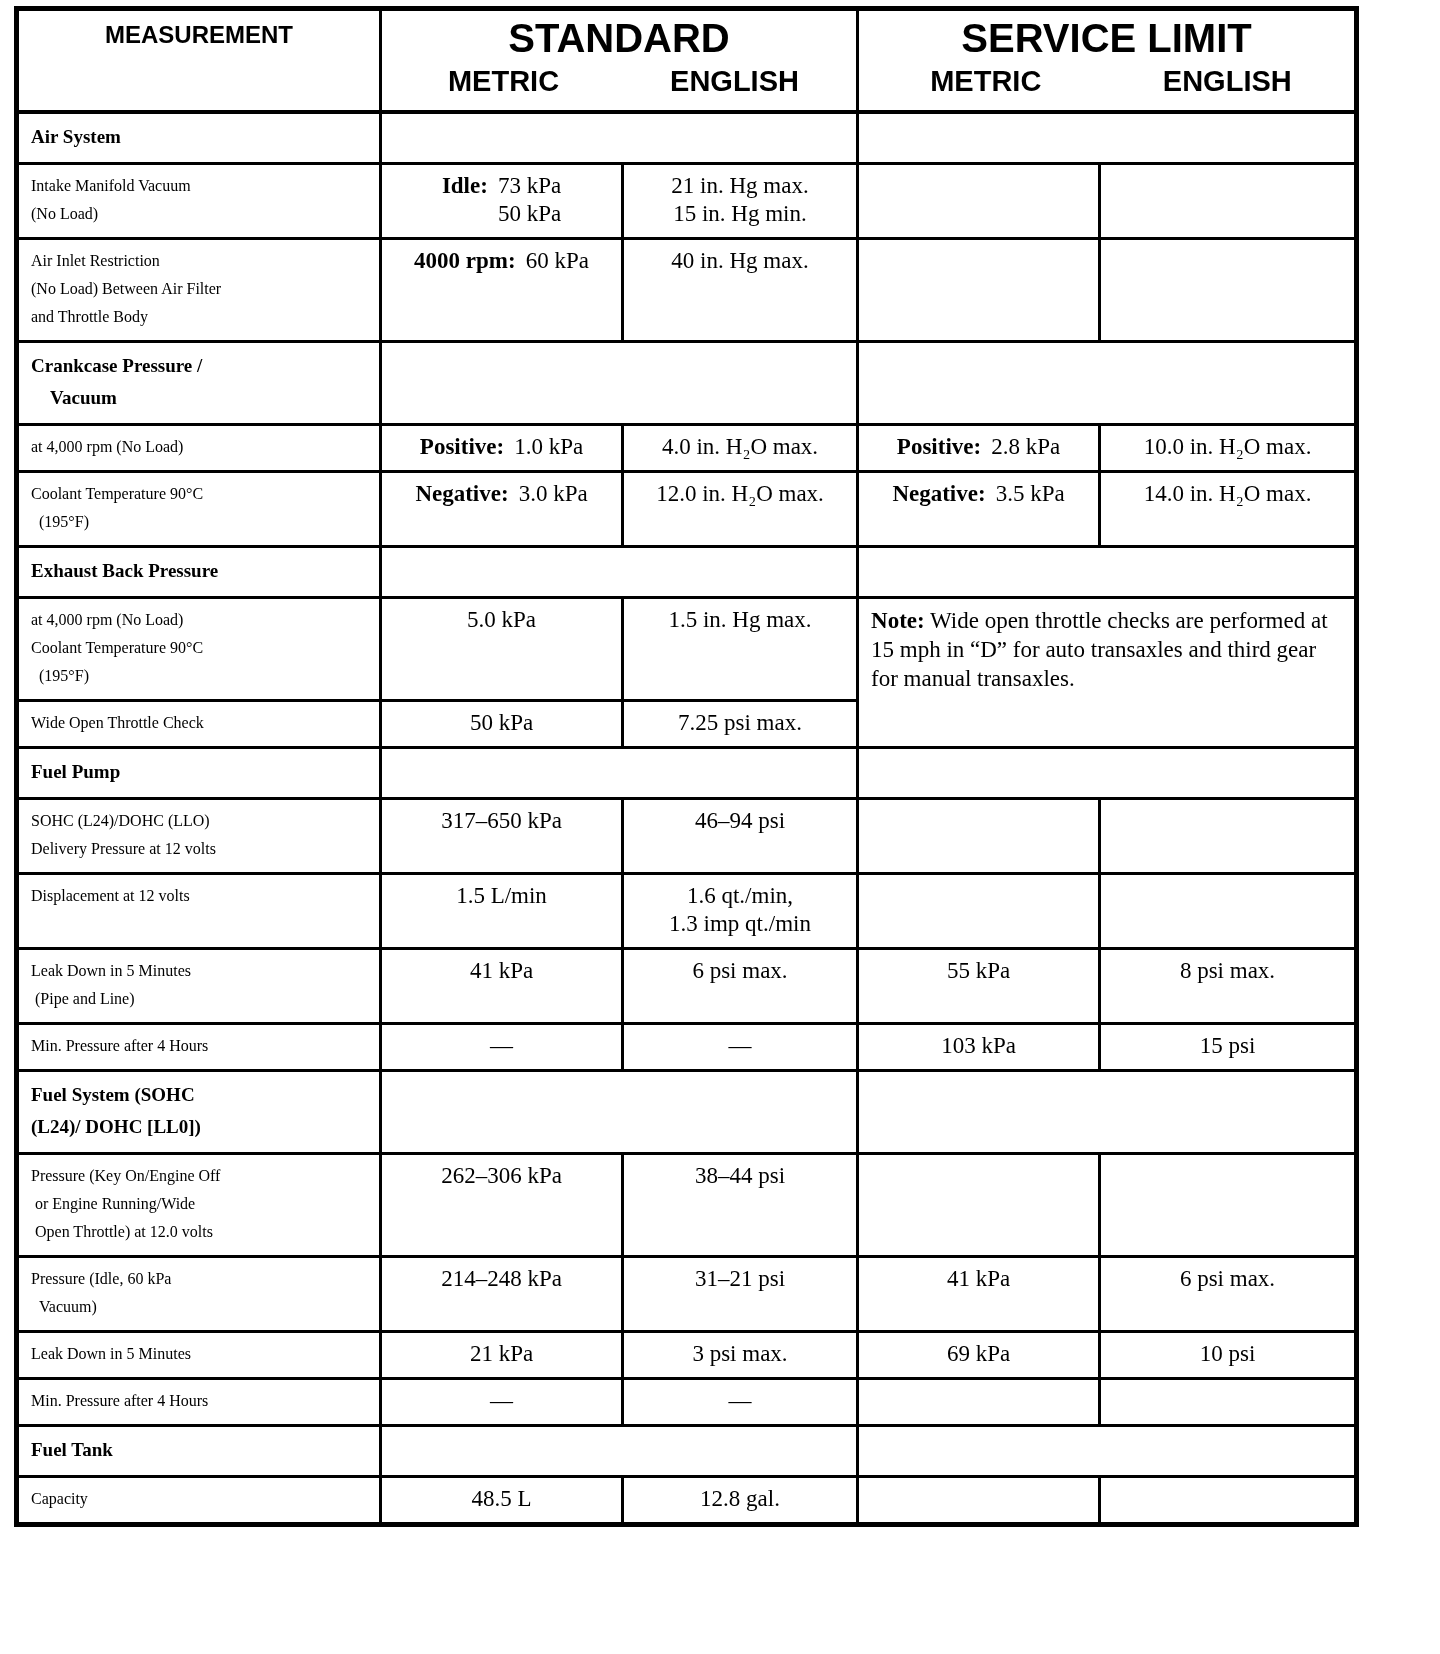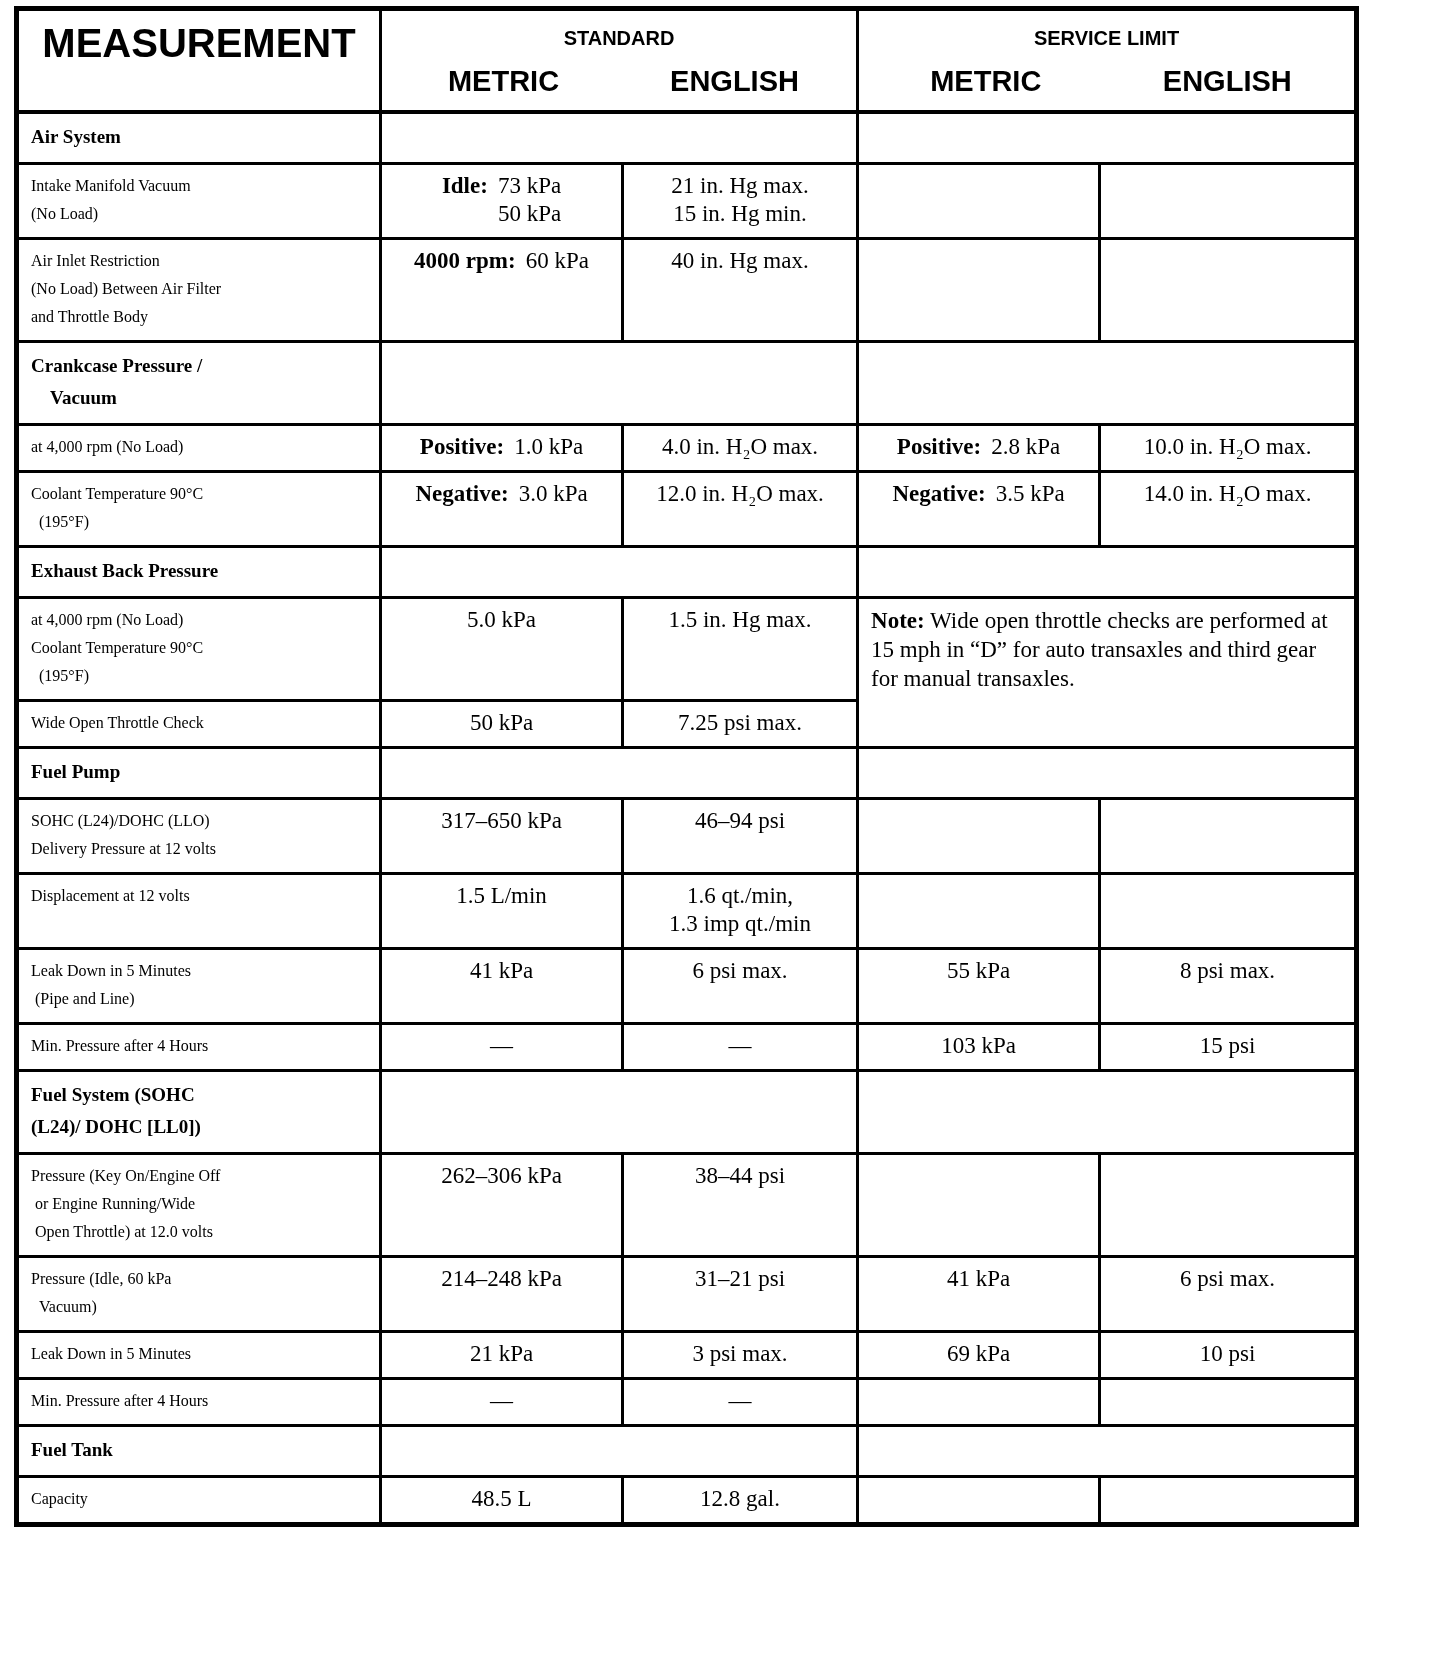--- a/index.html
+++ b/index.html
@@ -27,24 +27,24 @@
   }
 
   
   .spec tr.head th {
     font-family:"Liberation Sans", sans-serif;
     font-weight:bold;
     text-align:center;
     border-bottom:4px solid #000;
     padding:10px 6px 12px 6px;
   }
-  .h-top { font-size:20px; line-height:34px; }
+  .h-top { font-size:40px; line-height:34px; }
   .h-sub { display:flex; margin-top:10px;align-items:center; }
   .h-sub span { flex:1; font-size:29px; line-height:33px; }
-  .m-head { font-size:40px; padding-top:12px; }
+  .m-head { font-size:24px; padding-top:12px; }
 
   
   .mcell {
     font-size:16px;
     line-height:28px;
     white-space:pre-wrap;
     text-align:left;
   }
   .vcell {
     font-size:23px;

